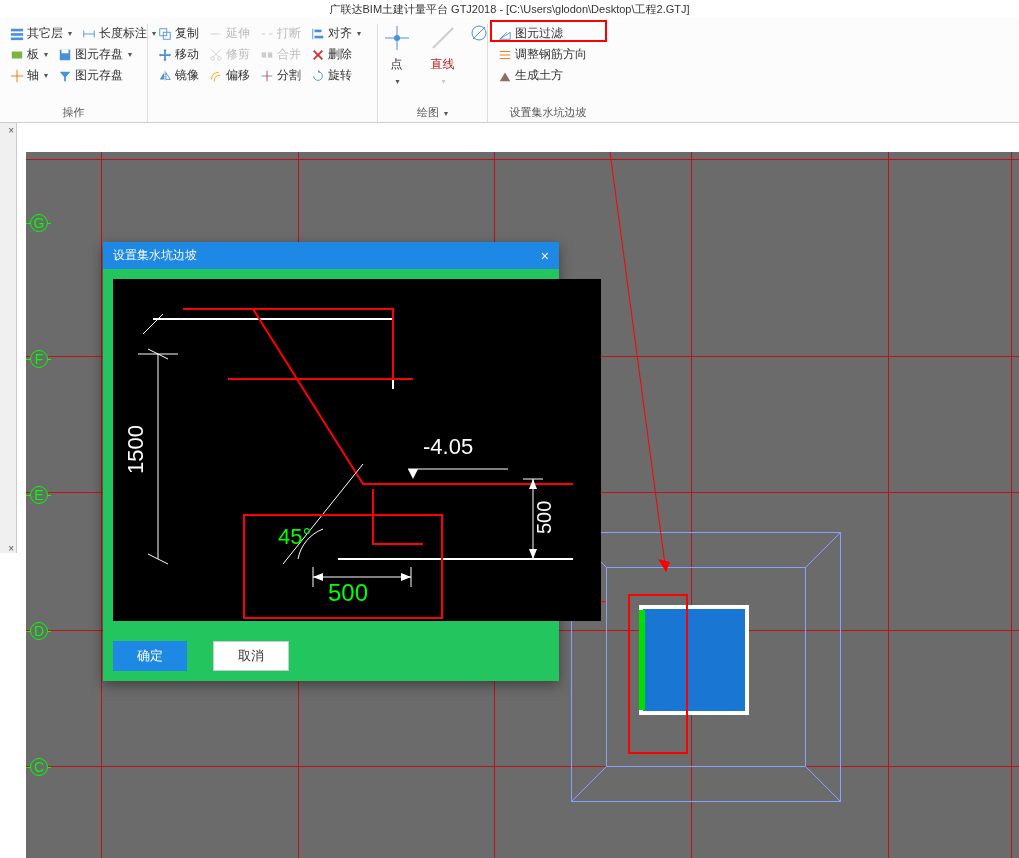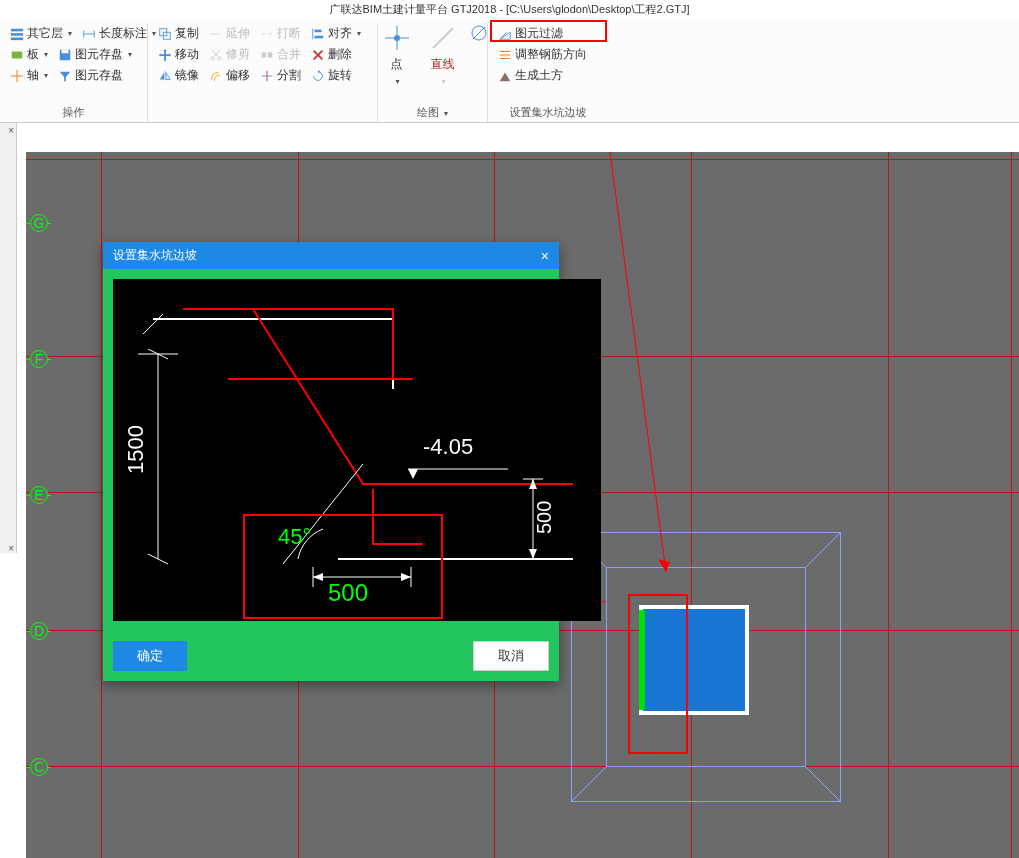--- a/index.html
+++ b/index.html
@@ -25,21 +25,21 @@
   .canvas { position:absolute; left:26px; top:152px; right:0; bottom:0; background:#6b6b6b; overflow:hidden;}
   .grid-line { position:absolute; background:#b81616; }
   .axis-label { position:absolute; color:#0f0; font-size:14px; width:18px; height:18px; border:1px solid #0f0; border-radius:50%; display:flex; align-items:center; justify-content:center; background:#6b6b6b;}
   .axis-line { position:absolute; background:#0f0; }
 
   .dialog { position:absolute; left:103px; top:242px; width:456px; background:#22c55e; box-shadow:0 4px 12px rgba(0,0,0,.4); }
   .dlg-title { background:#1e88e5; color:#fff; font-size:12px; padding:5px 10px; display:flex; justify-content:space-between; align-items:center;}
   .dlg-title .close { cursor:pointer; font-size:14px;}
   .dlg-body { padding:10px; }
   .dlg-canvas { width:488px; height:342px; background:#000; position:relative; }
-  .dlg-buttons { display:flex; justify-content:space-between; gap:0; padding:10px;}
+  .dlg-buttons { display:flex; justify-content:flex-start; gap:26px; padding:10px;}
   .btn-ok { background:#1e88e5; color:#fff; border:none; padding:5px 24px; font-size:13px; cursor:pointer;}
   .btn-cancel { background:#fff; color:#333; border:1px solid #ccc; padding:5px 24px; font-size:13px; cursor:pointer;}
 
   .pit-box { position:absolute; border:1px solid #8aa0ff; }
   .blue-fill { position:absolute; background:#1976d2; border:4px solid #fff;}
   .green-bar { position:absolute; background:#00e000; }
   .red-box { position:absolute; border:2px solid #f00;}
 </style>
 </head>
 <body>

